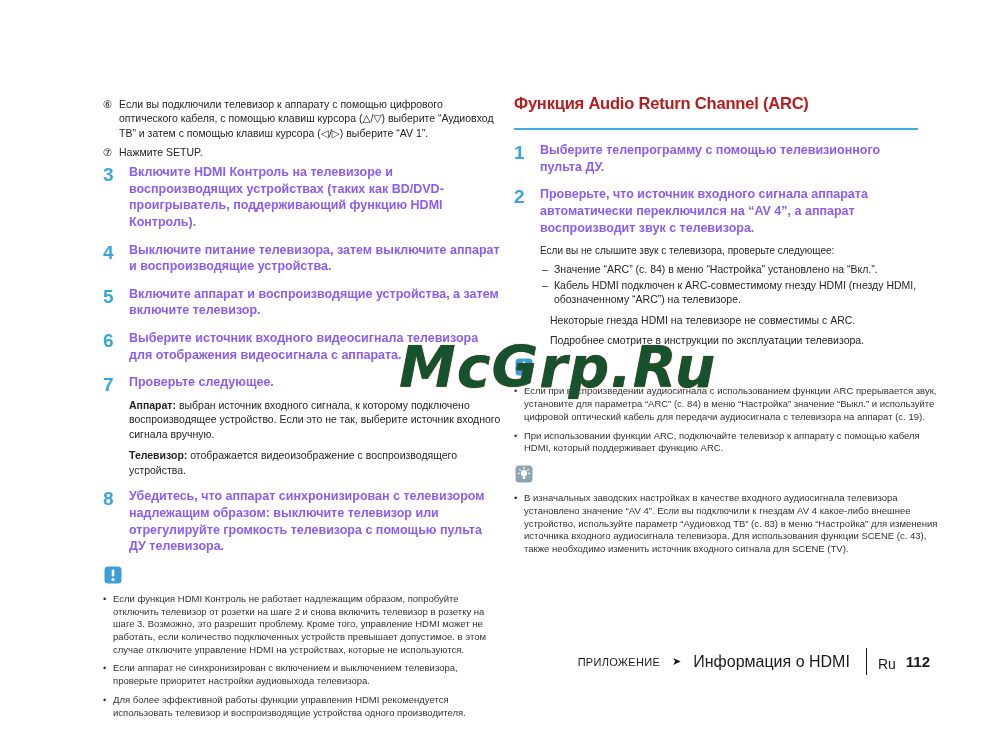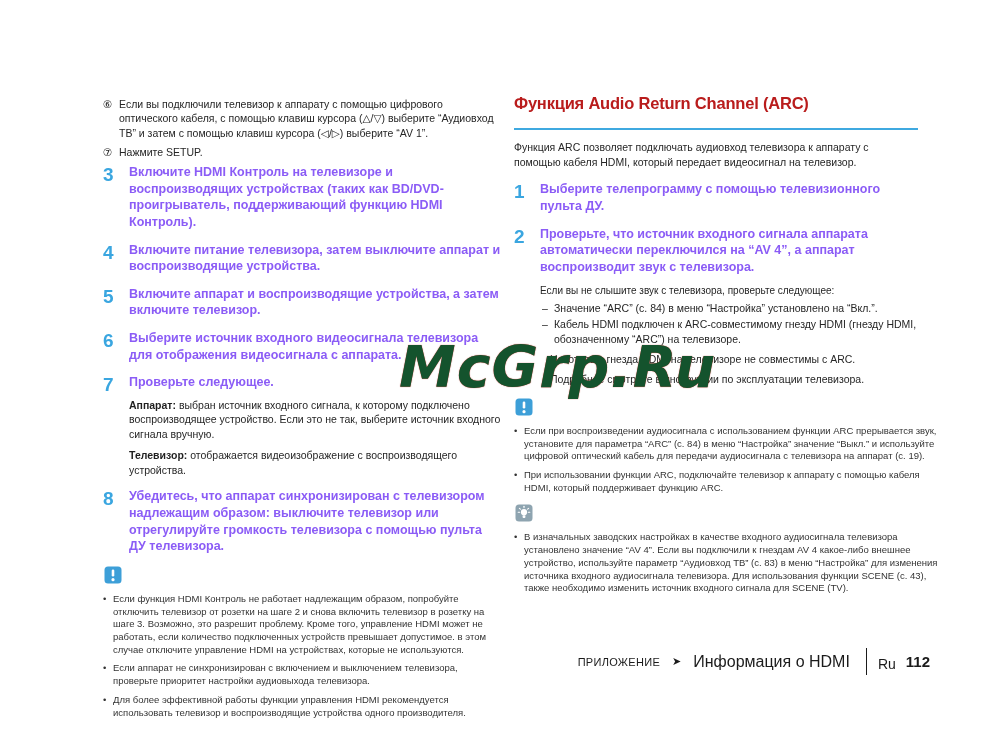--- a/index.html
+++ b/index.html
@@ -84,21 +84,21 @@
     <div id="left-steps">
         <div class="step">
           <span class="step-num">3</span>
           <div class="step-body">
             <div class="step-text">Включите HDMI Контроль на телевизоре и воспроизводящих устройствах (таких как BD/DVD-проигрыватель, поддерживающий функцию HDMI Контроль).</div>
           </div>
         </div>
         <div class="step">
           <span class="step-num">4</span>
           <div class="step-body">
-            <div class="step-text">Включите питание телевизора, затем выключите аппарат и воспроизводящие устройства.</div>
+            <div class="step-text">Выключите питание телевизора, затем выключите аппарат и воспроизводящие устройства.</div>
           </div>
         </div>
         <div class="step">
           <span class="step-num">5</span>
           <div class="step-body">
             <div class="step-text">Включите аппарат и воспроизводящие устройства, а затем включите телевизор.</div>
           </div>
         </div>
         <div class="step">
           <span class="step-num">6</span>
@@ -143,21 +143,20 @@
             <span class="bullet">•</span>
             <span class="bullet-text">Для более эффективной работы функции управления HDMI рекомендуется использовать телевизор и воспроизводящие устройства одного производителя.</span>
           </div>
         </div>
     </div>
   </div>
 
   <div class="col-right">
     <h2 class="section-heading">Функция Audio Return Channel (ARC)</h2>
     <div class="intro-wrap" id="right-intro">
-        <p class="intro-p">Функция ARC позволяет подключать аудиовход телевизора к аппарату с помощью кабеля HDMI, который передает видеосигнал на телевизор.</p>
       </div>
     <div id="right-steps">
         <div class="step">
           <span class="step-num">1</span>
           <div class="step-body">
             <div class="step-text">Выберите телепрограмму с помощью телевизионного пульта ДУ.</div>
           </div>
         </div>
         <div class="step">
           <span class="step-num">2</span>

